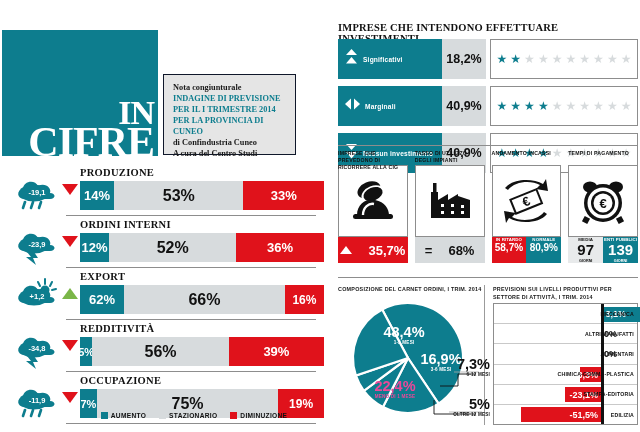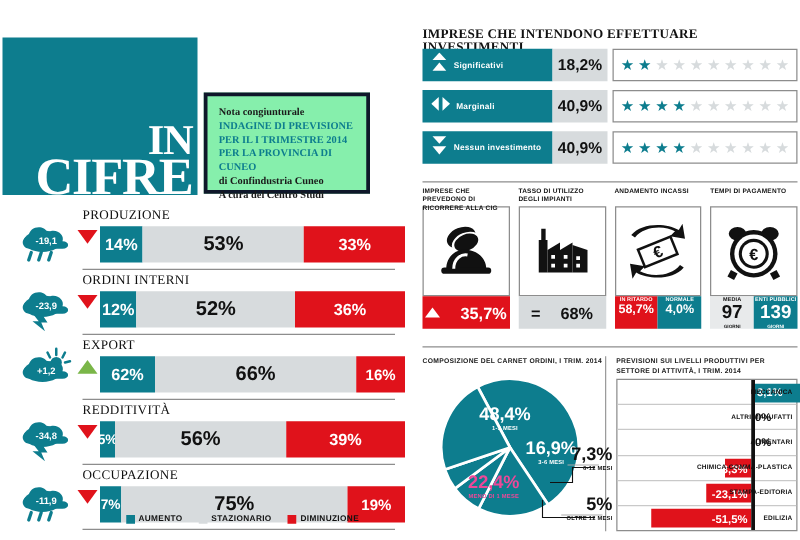--- a/index.html
+++ b/index.html
@@ -25,21 +25,21 @@
     font-family:"Liberation Serif", serif;
     font-weight:bold; color:#ffffff;
     line-height:0.80; text-align:right;
     letter-spacing:-1px;
   }
   .hero-line1 { font-size:34px; display:block; }
   .hero-line2 { font-size:42px; display:block; }
 
   .note-box {
     position:absolute; left:163px; top:74px; width:133px; height:81px;
-    border:3px solid #0f172a; background:#86efac;
+    border:1px solid #0f172a; background:#e5e5e5;
     padding:7px 8px 0 9px;
   }
   .note-box div { font-family:"Liberation Serif", serif; font-size:8.3px; line-height:1.33; }
   .nb-b { font-weight:bold; color:#1a1a1a; }
   .nb-t { font-weight:bold; color:#0d7d8e; }
 
   
   .ind-row { position:absolute; left:8px; width:308px; height:52px; }
   .ind-sep { position:absolute; left:66px; width:250px; height:1px; background:#8d8d8d; }
 
@@ -50,22 +50,22 @@
     display:flex; align-items:center; justify-content:center;
     font-size:7.5px; font-weight:bold; color:#ffffff;
     font-family:"Liberation Sans", sans-serif;
     padding-left:2px; padding-top:2px;
   }
   .tri { position:absolute; left:54px; top:20px; width:0; height:0; }
   .tri-down { border-left:8px solid transparent; border-right:8px solid transparent; border-top:11px solid #e0121b; }
   .tri-up { border-left:8px solid transparent; border-right:8px solid transparent; border-bottom:11px solid #7ab648; }
 
   .ind-label {
-    position:absolute; left:58px; top:3px;
-    font-family:"Liberation Serif", serif; font-weight:normal;
+    position:absolute; left:72px; top:3px;
+    font-family:"Liberation Serif", serif; font-weight:bold;
     font-size:10.5px; letter-spacing:0.3px; color:#111;
   }
   .bar { position:absolute; left:72px; top:17px; height:29px; width:244px; display:flex; }
   .seg { display:flex; align-items:center; justify-content:center; font-weight:bold; }
   .seg-a { background:#0d7d8e; color:#fff; }
   .seg-s { background:#d7dbdd; color:#111; }
   .seg-d { background:#e0121b; color:#fff; }
   .seg-a span, .seg-d span { font-size:13px; }
   .seg-s span { font-size:16px; }
   .seg-a.small span { font-size:11px; }
@@ -82,21 +82,21 @@
   
   .right { position:absolute; left:336px; top:0; width:304px; height:432px; }
 
   .sec-title {
     font-family:"Liberation Serif", serif; font-weight:bold;
     font-size:10.5px; letter-spacing:0.2px; color:#111;
   }
 
   .inv-title { position:absolute; left:2px; top:22px; }
   .inv-rows { position:absolute; left:2px; top:39px; width:300px; }
-  .inv-row { display:flex; height:26px; margin-bottom:7px; align-items:stretch; }
+  .inv-row { display:flex; height:40px; margin-bottom:7px; align-items:stretch; }
   .inv-lbl {
     width:104px; background:#0d7d8e; color:#fff;
     display:flex; align-items:center; gap:5px; padding-left:7px;
   }
   .inv-lbl-tx { font-size:6.6px; font-weight:bold; letter-spacing:0.2px; }
   .inv-pct {
     width:44px; background:#d7dbdd; color:#111;
     display:flex; align-items:center; justify-content:center;
     font-size:12.5px; font-weight:bold;
   }
@@ -477,21 +477,21 @@
      </g>
    </svg>
           </div>
      <div class="panel-ft">
         <div class="ft-half ft-h-red">
           <span class="t">IN RITARDO</span>
           <span class="v">58,7%</span>
         </div>
         <div class="ft-half ft-h-teal">
           <span class="t">NORMALE</span>
-          <span class="v">4,0%</span>
+          <span class="v">80,9%</span>
         </div>
           </div>
         </div>
         <div class="panel">
           <div class="panel-hd">TEMPI DI PAGAMENTO</div>
      <div class="panel-ico">
             <svg width="54" height="48" viewBox="0 0 54 48">
      <ellipse cx="14" cy="10" rx="7" ry="5.5" fill="#111"></ellipse>
      <ellipse cx="40" cy="10" rx="7" ry="5.5" fill="#111"></ellipse>
      <circle cx="27" cy="26" r="19" fill="#111"></circle>

